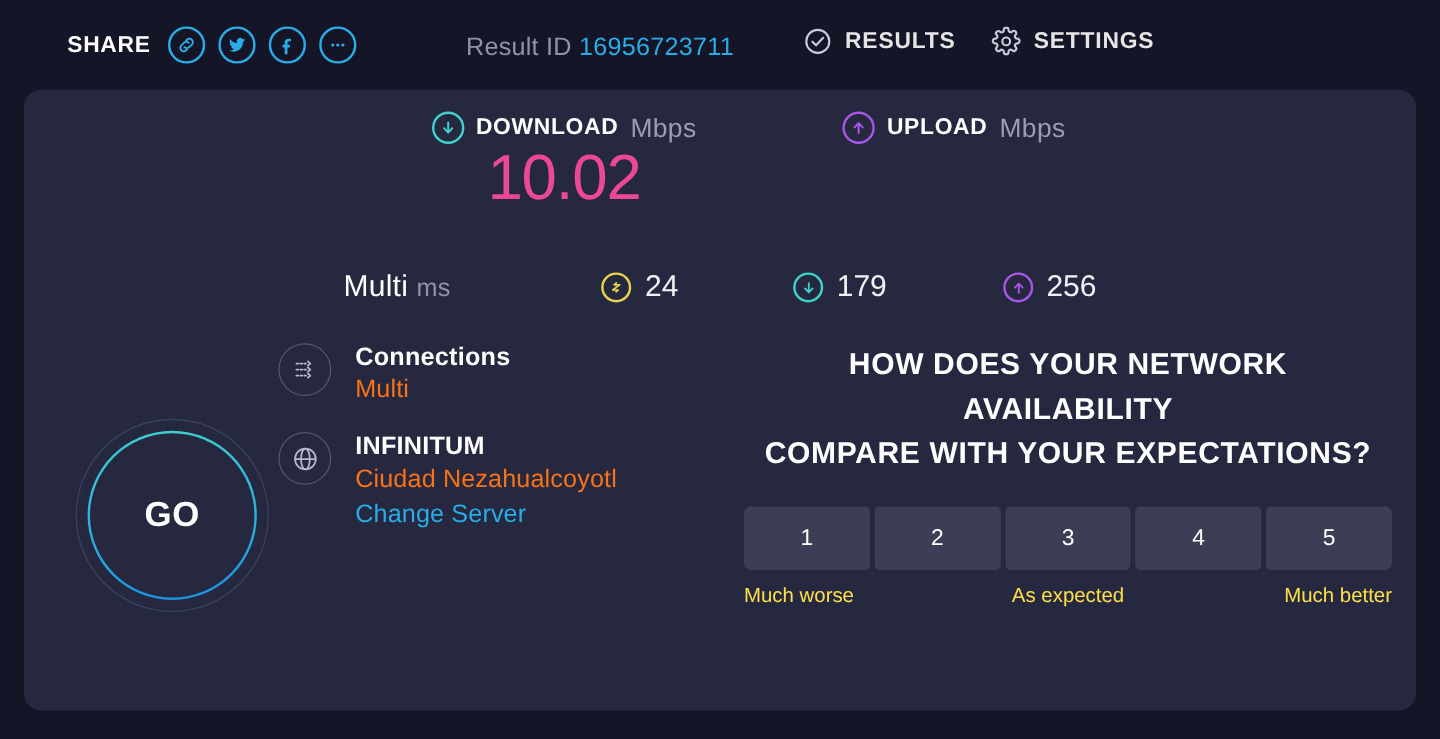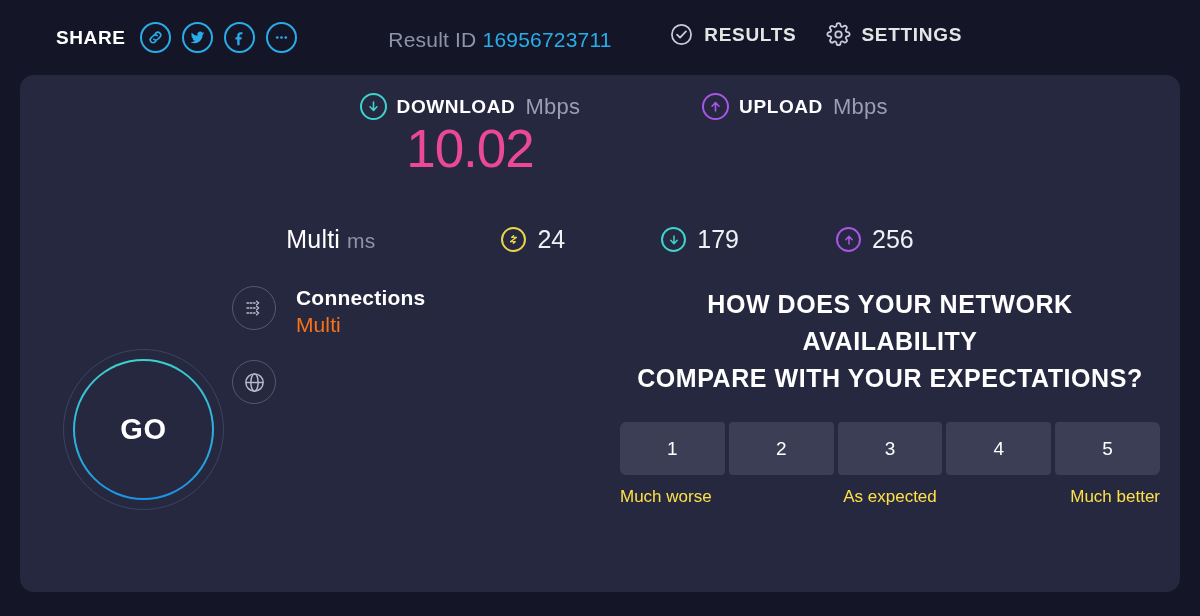--- a/index.html
+++ b/index.html
@@ -301,20 +301,25 @@
       </div>
 
       <div class="info-row">
         <div class="info-circ">
           <svg width="25" height="25" viewBox="0 0 24 24" fill="none" stroke="currentColor" stroke-width="1.4">
             <circle cx="12" cy="12" r="8.3"></circle>
             <ellipse cx="12" cy="12" rx="3.5" ry="8.3"></ellipse>
             <path d="M3.7 12h16.6"></path>
           </svg>
         </div>
+        <div class="info-txt">
+          <div class="info-title">INFINITUM</div>
+          <div class="info-sub">Ciudad Nezahualcoyotl</div>
+          <div class="info-link">Change Server</div>
+        </div>
       </div>
 
     </div>
 
     <div class="survey">
       <div class="survey-q">
         <div>HOW DOES YOUR NETWORK AVAILABILITY</div>
         <div>COMPARE WITH YOUR EXPECTATIONS?</div>
       </div>
 

